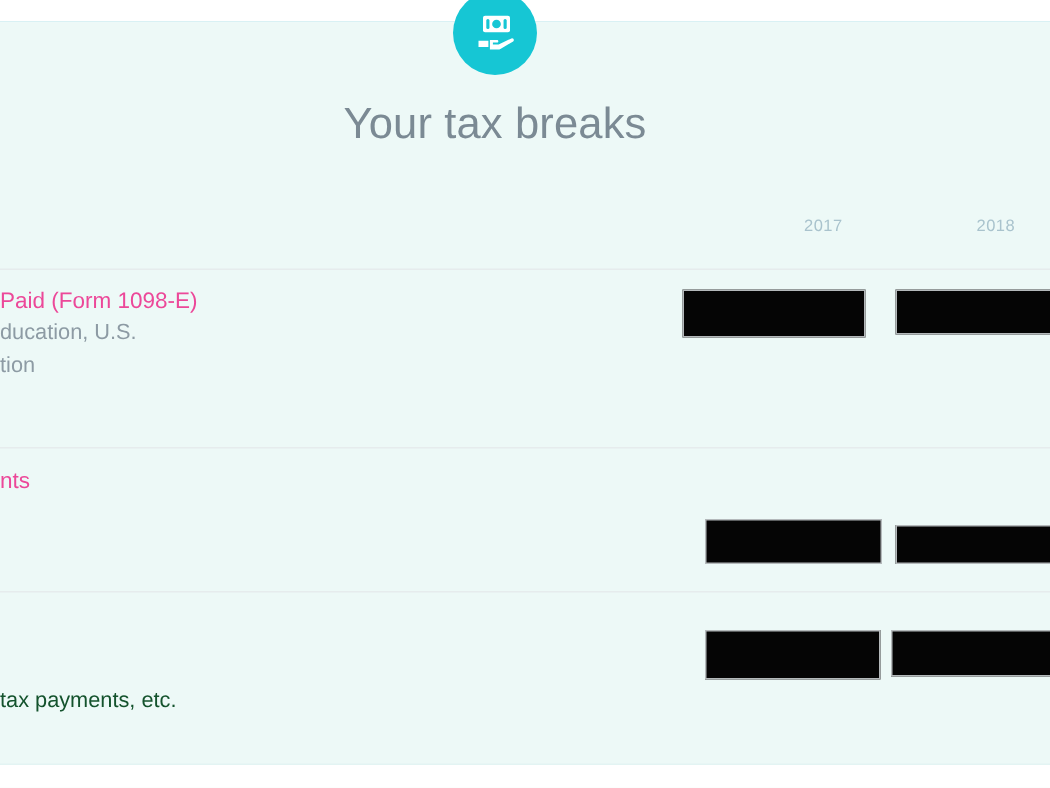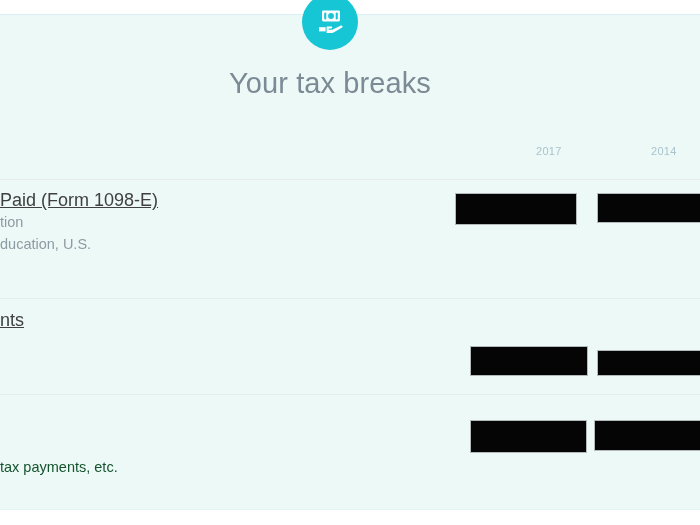--- a/index.html
+++ b/index.html
@@ -141,25 +141,24 @@
   .row.row2 { top: 180px; }
   .row.row3 { top: 276px; }
 
   .row-label {
     position: absolute;
     left: 0;
     top: 0;
     width: 430px;
   }
   .label-main {
-    font-size: 18px;
-    color: #404040;
+    font-size: 15px;
+    color: #ec4899;
     line-height: 21px;
     white-space: nowrap;
-    text-decoration: underline;
   }
   .label-sub {
     font-size: 14.5px;
     color: #8d9ba4;
     line-height: 22px;
     white-space: nowrap;
   }
   .label-sub.light {
     color: #14532d;
   }
@@ -201,29 +200,29 @@
       <path d="M4 19.2 L10.6 19.2 L10.6 23.4 L4 23.4 Z" fill="#ffffff"></path>
       <path d="M11.6 18.6 L16.4 18.6 C17.5 18.6 17.5 20.4 16.4 20.4 L13.6 20.4 L13.6 21.7 L17.4 21.7 L26 17.6 C27.2 17.1 28.2 18.8 27.1 19.6 L18.6 24.6 C18.1 24.9 17.7 25 17.1 25 L11.6 25 Z" fill="#ffffff"></path>
     </svg>
   </div>
 
   <div class="page-title">Your tax breaks</div>
 
   <div class="table">
 
     <div class="col-head y1">2017</div>
-    <div class="col-head y2">2014</div>
+    <div class="col-head y2">2018</div>
 
     <div class="rule r0"></div>
 
     <div class="row row1">
       <div class="row-label">
         <div class="label-main">Paid (Form 1098-E)</div>
+        <div class="label-sub">ducation, U.S.</div>
         <div class="label-sub">tion</div>
-        <div class="label-sub">ducation, U.S.</div>
       </div>
       <div class="redaction r1c1"></div>
       <div class="redaction r1c2"></div>
     </div>
 
     <div class="rule r1"></div>
 
     <div class="row row2">
       <div class="row-label">
         <div class="label-main">nts</div>

